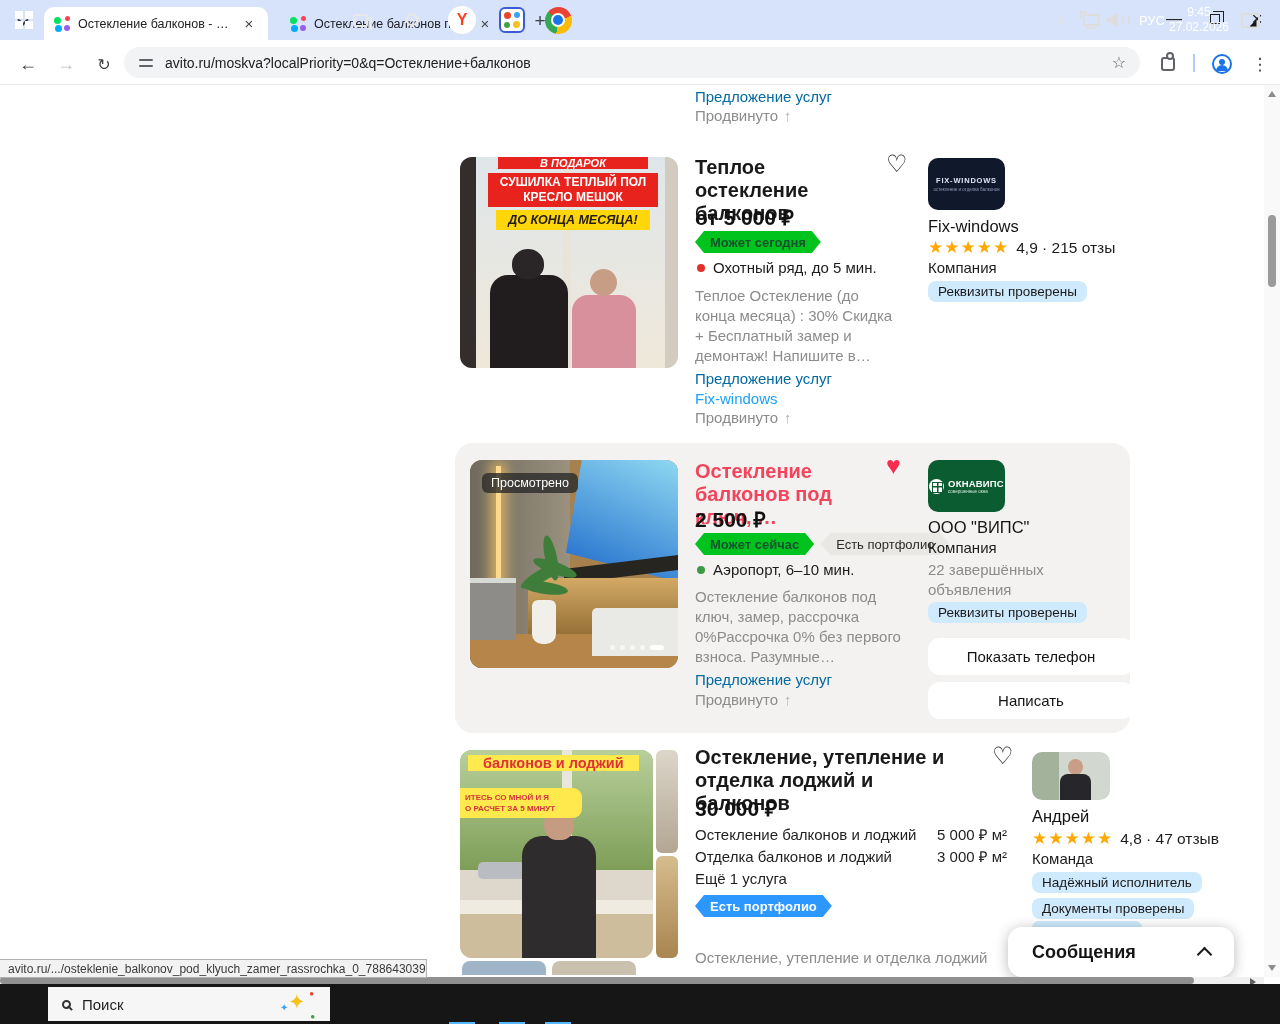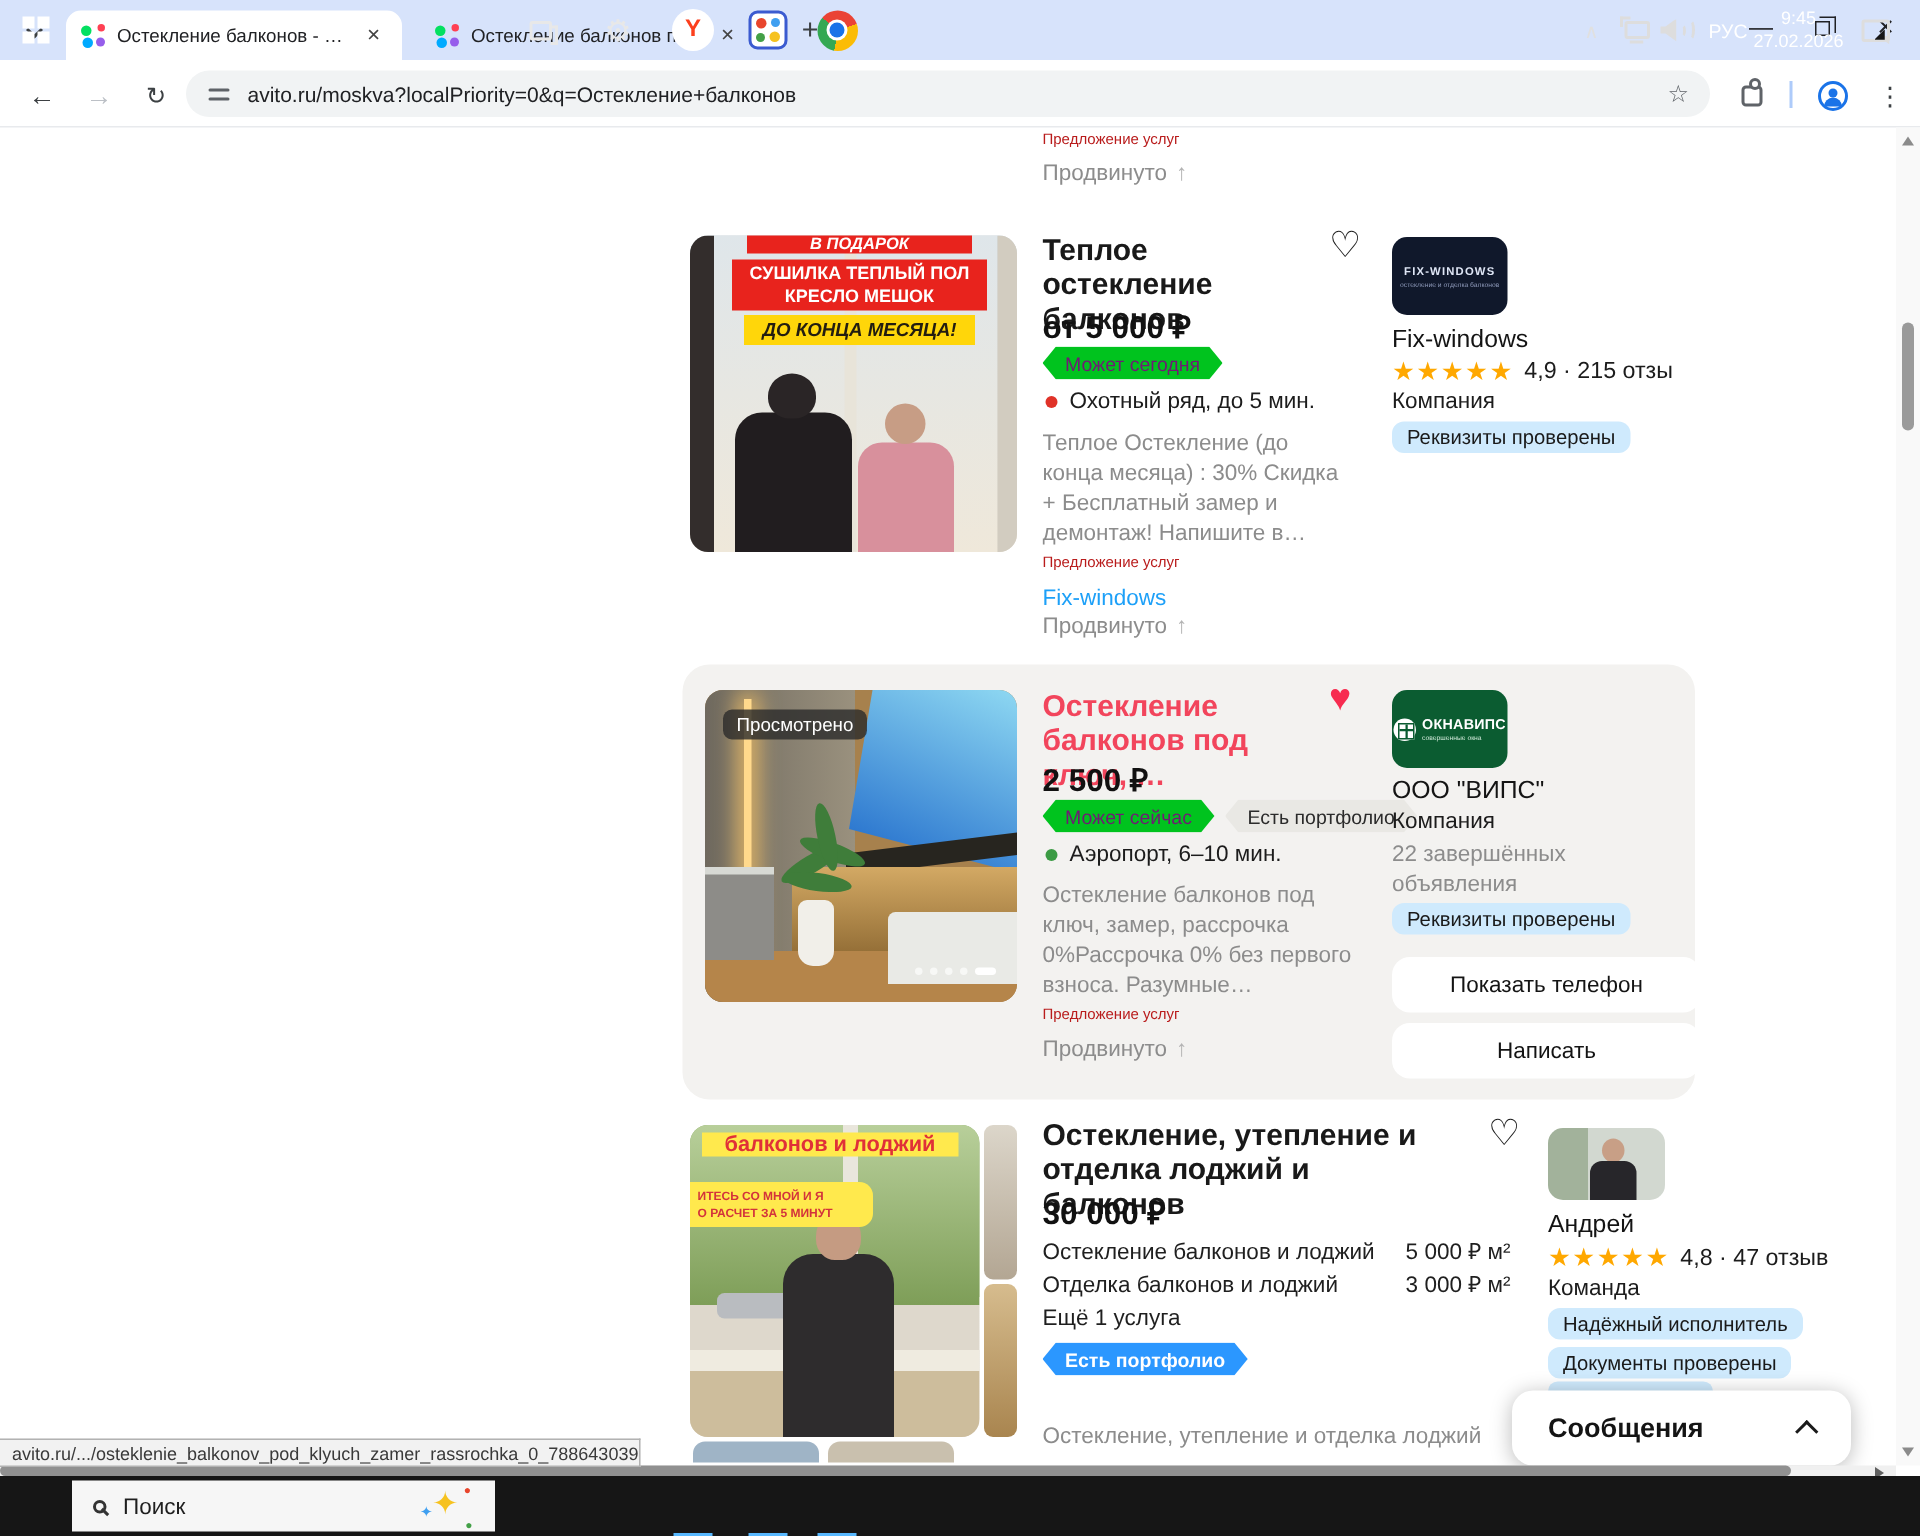--- a/index.html
+++ b/index.html
@@ -35,27 +35,27 @@
   .tune:after{content:"";position:absolute;left:0;right:0;bottom:2px;height:2px;background:#5f6368;border-radius:2px}
   .url{margin-left:12px;font-size:14px;color:#202124}
   .omnistar{position:absolute;right:14px;font-size:16px;color:#5f6368;cursor:pointer}
   .puzzle{position:relative;width:14px;height:14px;border:2px solid #5f6368;border-radius:3px}
   .puzzle:before{content:"";position:absolute;top:-7px;left:3px;width:4px;height:4px;border:2px solid #5f6368;border-radius:50%;background:#fff}
   .tooldiv{position:absolute;left:1193px;top:54px;width:2px;height:18px;background:#aecbfa}
   .prof{width:20px;height:20px;border:2.2px solid #1a73e8;border-radius:50%;position:relative}
   .prof:before{content:"";position:absolute;left:50%;top:3px;transform:translateX(-50%);width:6px;height:6px;border-radius:50%;background:#1a73e8}
   .prof:after{content:"";position:absolute;left:50%;bottom:1.5px;transform:translateX(-50%);width:12px;height:6px;border-radius:6px 6px 0 0;background:#1a73e8}
   .kebab{font-size:17px;color:#3c4043;letter-spacing:0}
-  .cat{font-size:10px;color:#b91c1c}
+  .cat{font-size:15px;color:#0369a1}
   .promoted{font-size:15px;color:#8c8c8c;display:flex;align-items:center;gap:6px}
   .uparrow{color:#b3b3b3;font-weight:700;font-size:15px}
   .ltitle{font-size:20px;line-height:23px;font-weight:600;color:#191919}
   .price{font-size:21px;font-weight:700;color:#111}
   .tag{display:inline-flex;align-items:center;height:22px;padding:0 15px;font-size:13px;white-space:nowrap;clip-path:polygon(0 50%,9px 0,calc(100% - 9px) 0,100% 50%,calc(100% - 9px) 100%,9px 100%)}
-  .tag.green{background:#00c31e;color:#701a75;font-weight:400}
+  .tag.green{background:#00c31e;color:#14532d;font-weight:700}
   .tag.gray{background:#e9e8e4;color:#2b2b2b}
   .tag.blue{background:#2b97ff;color:#fff;font-weight:700}
   .pill{display:inline-block;background:#cfeafd;color:#1a1a1a;font-size:13.5px;padding:3px 10px;border-radius:8px;white-space:nowrap}
   .locrow{display:flex;align-items:center;font-size:15px;color:#1c1c1c;white-space:nowrap}
   .dot{width:8px;height:8px;border-radius:50%;margin-right:8px;flex:0 0 8px}
   .desc{font-size:15px;line-height:20px;color:#8c8c8c}
   .heart{font-size:24px;color:#1a1a1a;cursor:pointer;line-height:1}
   .heart.full{color:#f72c50;font-size:25px}
   .sellname{font-size:16.5px;color:#141414}
   .starrow{display:flex;align-items:center;gap:7px}

